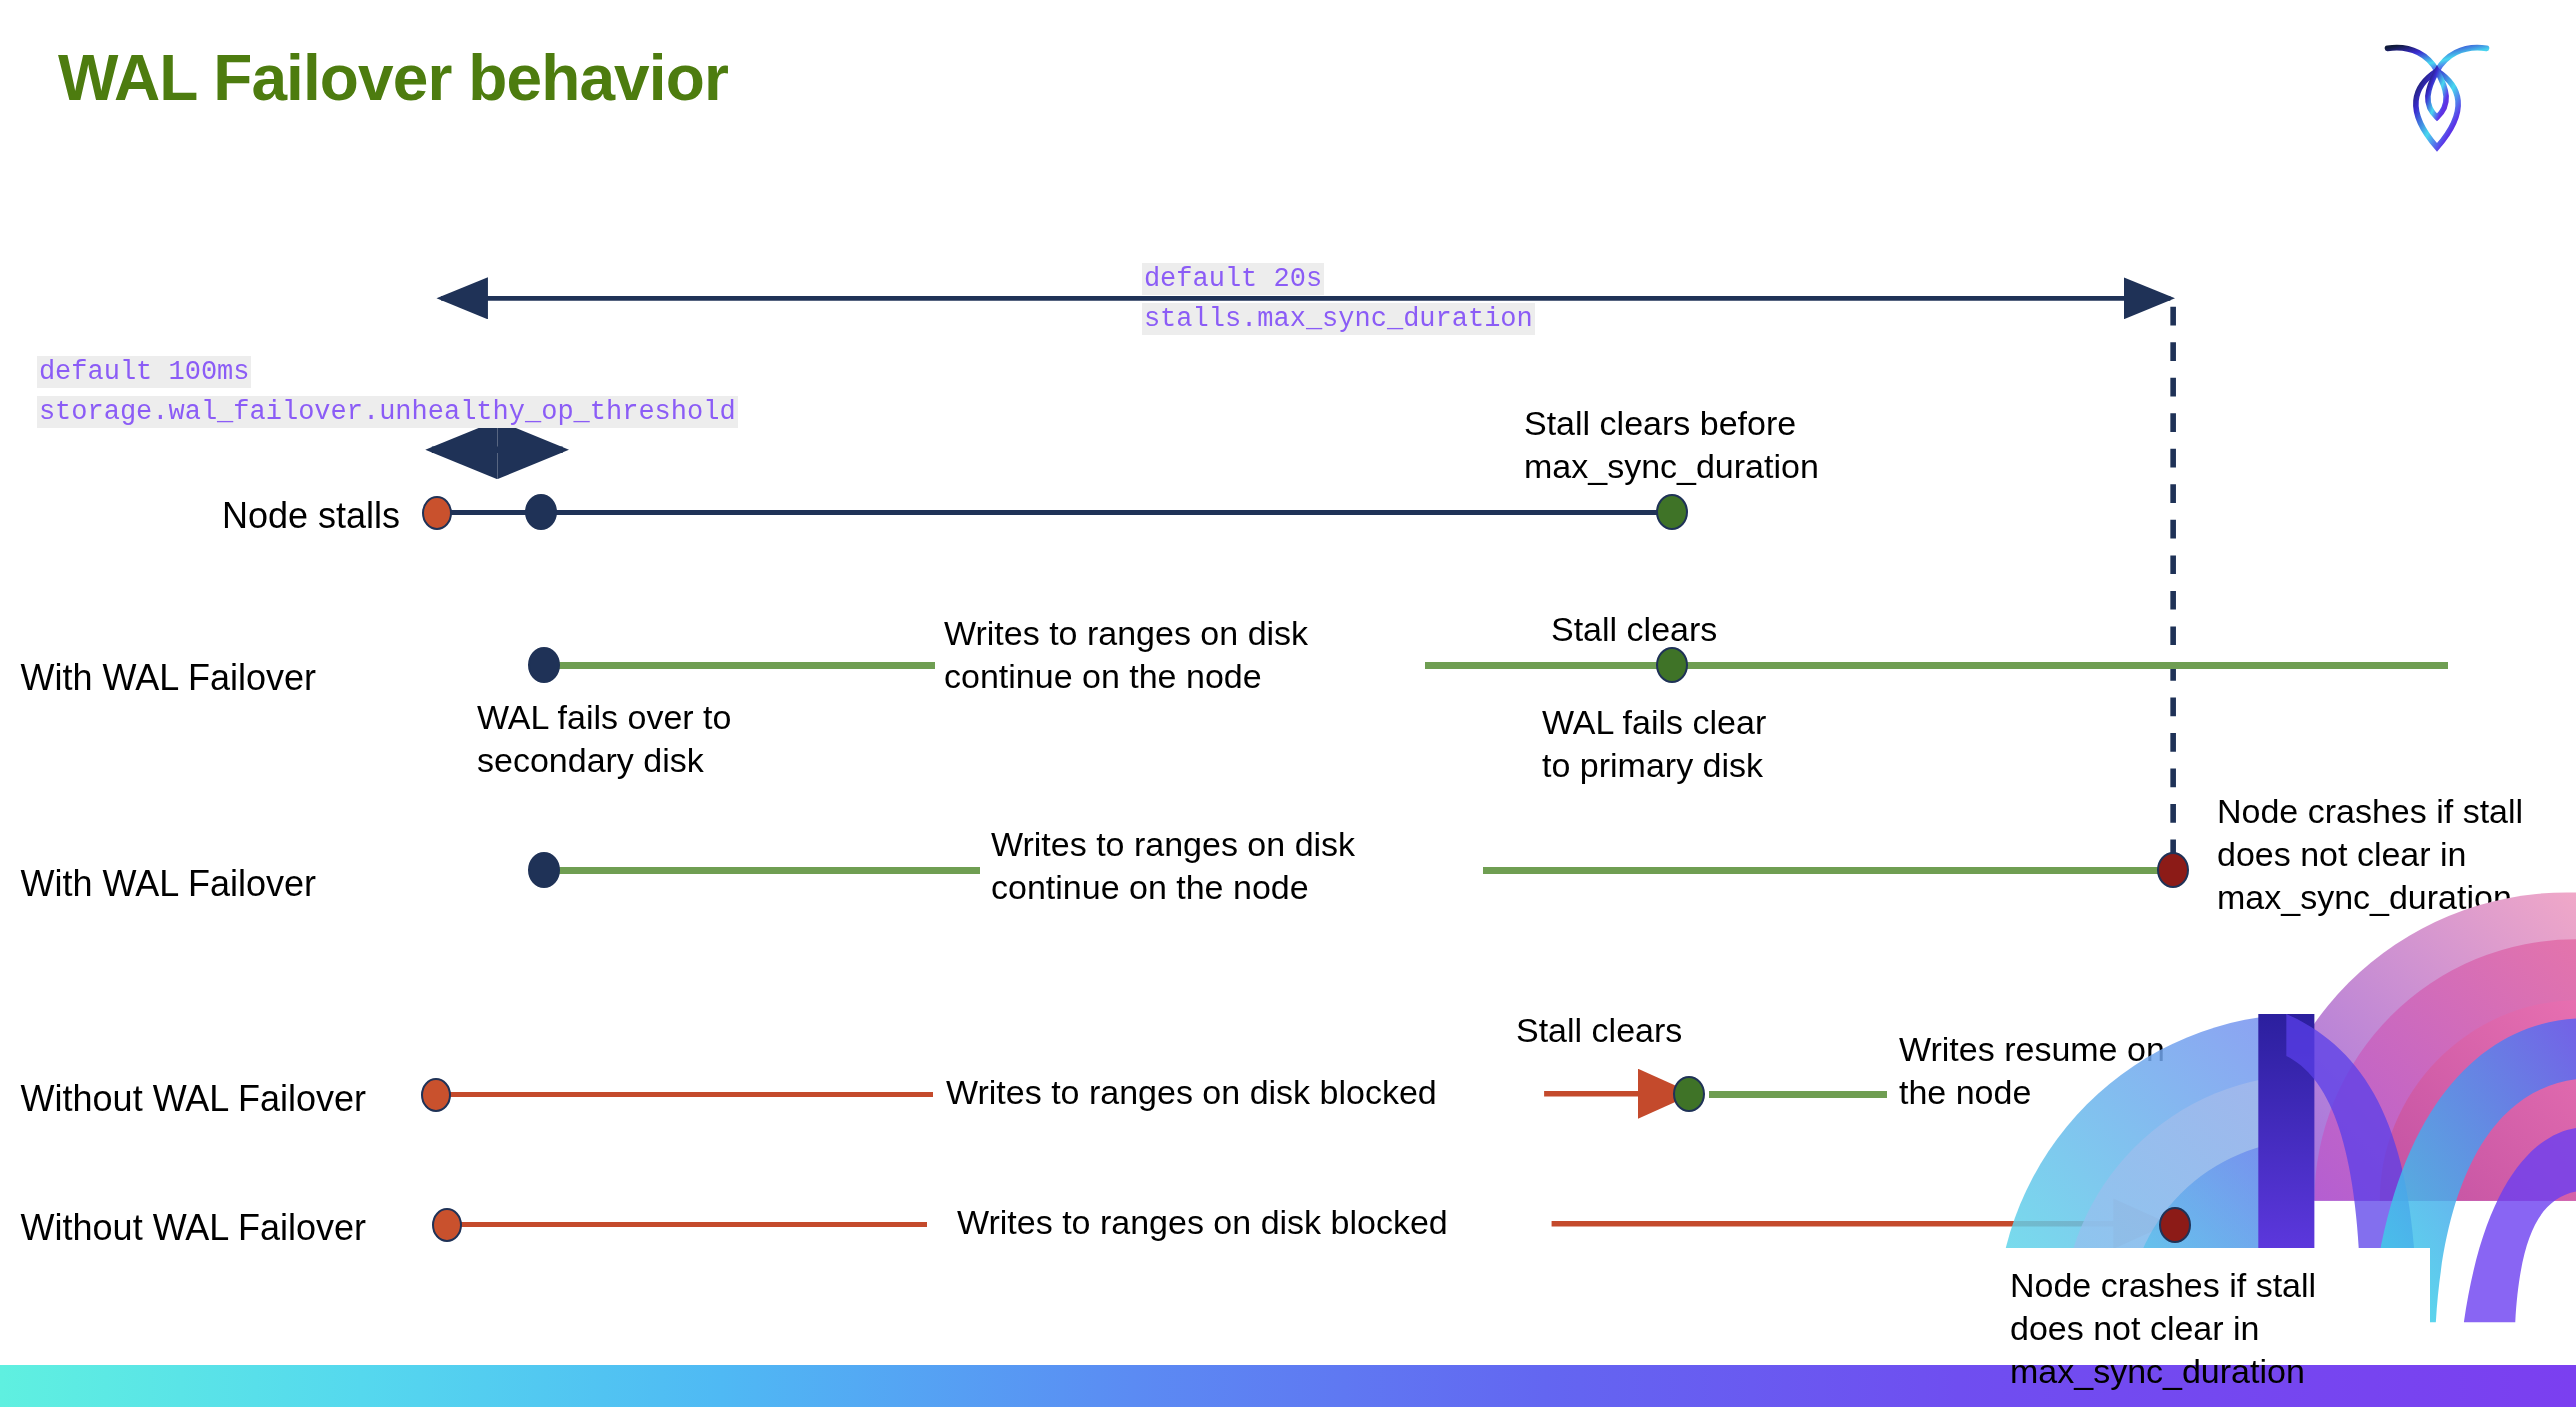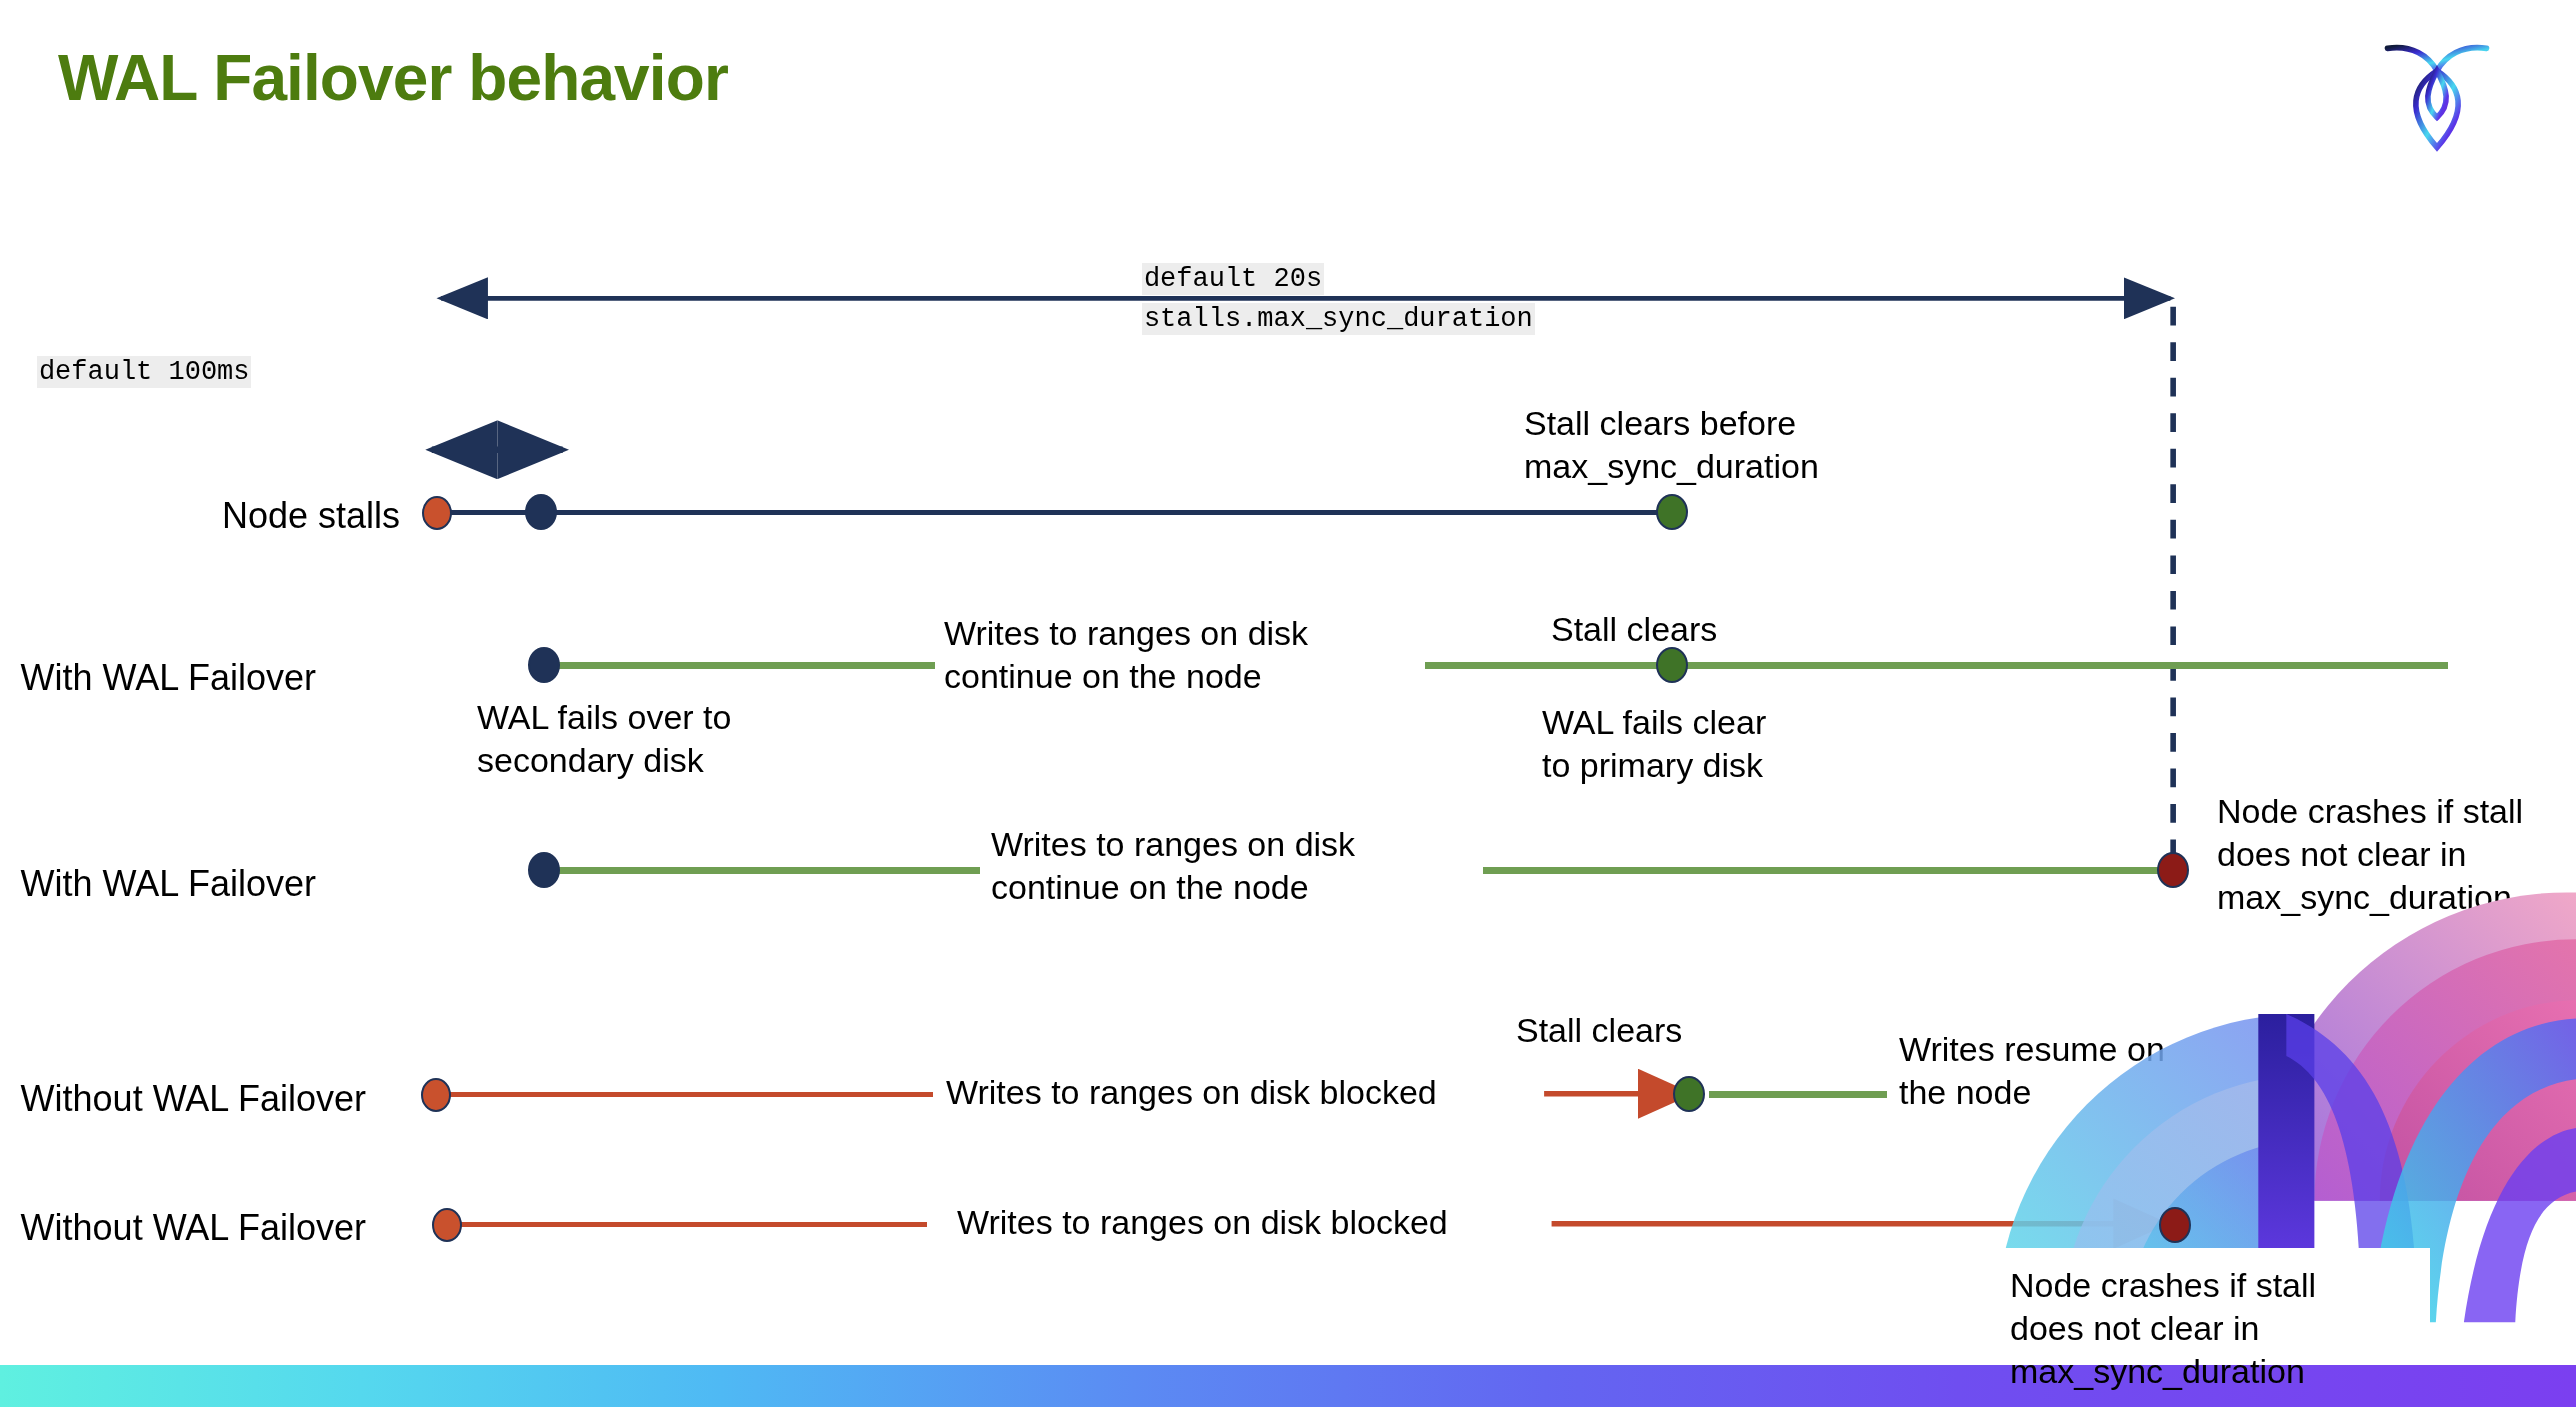--- a/index.html
+++ b/index.html
@@ -37,21 +37,21 @@
     width: 114px;
     height: 131px;
   }
 
   
   .code-label {
     position: absolute;
     font-family: "Liberation Mono", "DejaVu Sans Mono", monospace;
     font-size: 27px;
     line-height: 1.48;
-    color: #000000;
+    color: #8b5cf6;
     white-space: nowrap;
   }
   .code-label span {
     background: #ededed;
     padding: 0.9px 1.9px;
   }
 
   
   .note {
     position: absolute;
@@ -185,20 +185,21 @@
   <line x1="1660" y1="1309" x2="2315" y2="1309" stroke="#c44a2c" stroke-width="6" marker-end="url(#arrowRedEnd)"></line>
 </svg>
 
 <div class="code-label" style="left:1142px; top:260px;">
   <div><span>default 20s</span></div>
   <div><span>stalls.max_sync_duration</span></div>
 </div>
 
 <div class="code-label" style="left:37px; top:353px;">
   <div><span>default 100ms</span></div>
+  <div><span>storage.wal_failover.unhealthy_op_threshold</span></div>
 </div>
 
 <div class="row-label" style="left:222px; top:494px;">Node stalls</div>
 
 <div class="tl-line navy" style="left:437px; top:510px; width:1238px;"></div>
 
 <div class="dot red" style="left:422px; top:496px; width:30px; height:34px;"></div>
 <div class="dot navy" style="left:525px; top:494px; width:32px; height:36px;"></div>
 <div class="dot green" style="left:1656px; top:494px; width:32px; height:36px;"></div>
 

